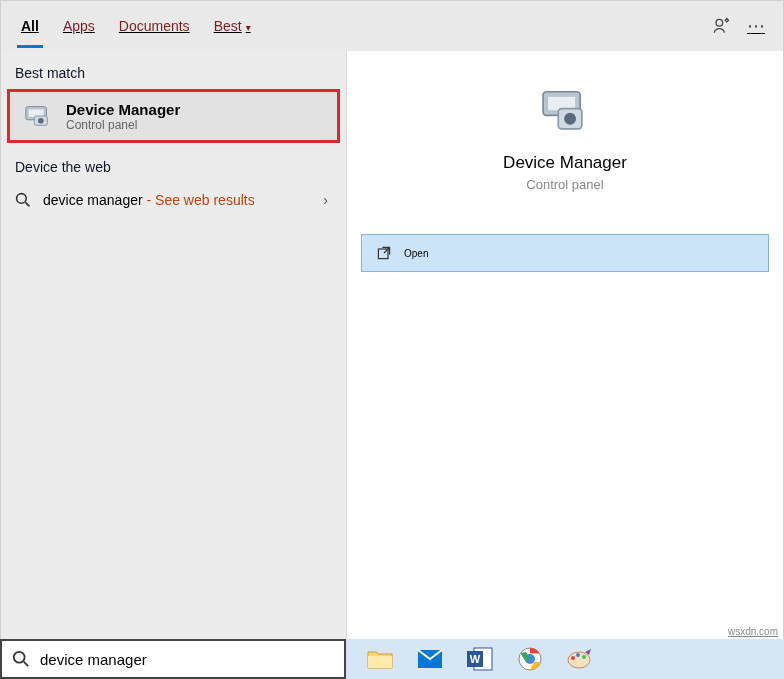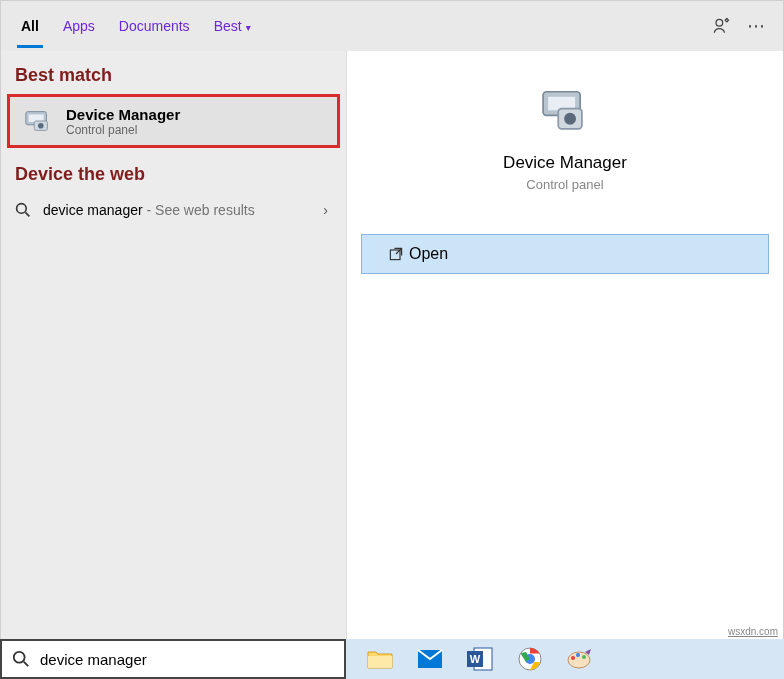--- a/index.html
+++ b/index.html
@@ -1,44 +1,44 @@
 <!DOCTYPE html>
 <html><head>
 <meta charset="utf-8">
 <style>
 * { margin: 0; padding: 0; box-sizing: border-box; font-family: "Segoe UI", Arial, sans-serif; }
 body { width: 784px; height: 679px; background: #fff; position: relative; overflow: hidden; }
 .search-panel { position: absolute; top: 0; left: 0; width: 784px; height: 640px; background: #f3f3f3; border: 1px solid #d0d0d0; }
-.top-bar { height: 50px; display: flex; align-items: center; padding: 0 8px; background: #e9e9e9; }
+.top-bar { height: 50px; display: flex; align-items: center; padding: 0 8px; background: #e9e9e9; text-decoration: underline; }
 .tabs { display: flex; flex: 1; }
-.tab { padding: 14px 12px; font-size: 14px; color: #6d28d9; cursor: pointer; position: relative; }
+.tab { padding: 14px 12px; font-size: 14px; color: #7f1d1d; cursor: pointer; position: relative; }
 .tab.active { color: #000; font-weight: 600; }
 .tab.active::after { content: ""; position: absolute; left: 8px; right: 8px; bottom: 0; height: 3px; background: #0078d7; }
 .tab .caret { margin-left: 4px; font-size: 10px; }
 .top-icons { display: flex; gap: 16px; padding-right: 10px; align-items: center; }
 .top-icons span { font-size: 18px; color: #444; cursor: pointer; }
 .content { display: flex; height: calc(100% - 50px); }
 .left { width: 346px; border-right: 1px solid #dcdcdc; background: #ececec; }
 .right { flex: 1; background: #fff; padding: 14px; }
-.section-header { font-size: 18px; font-weight: 700; padding: 14px 14px 6px; color: #7f1d1d; }
+.section-header { font-size: 14px; font-weight: 400; padding: 14px 14px 6px; color: #0f172a; }
 .result-item { display: flex; align-items: center; padding: 8px 12px; gap: 12px; }
 .result-item.primary { border: 3px solid #d92b2b; background: #e2e2e2; margin: 2px 6px; }
 .result-icon { width: 32px; height: 32px; display: flex; align-items: center; justify-content: center; }
 .result-text .title { font-size: 15px; font-weight: 600; color: #000; }
 .result-text .sub { font-size: 12px; color: #666; }
 .web-result { display: flex; align-items: center; padding: 10px 14px; gap: 12px; justify-content: space-between; }
 .web-result-left { display: flex; align-items: center; gap: 12px; }
 .web-result .query { font-size: 14px; color: #000; }
-.web-result .hint { font-size: 14px; color: #737373; }
+.web-result .hint { font-size: 14px; color: #c2410c; }
 .web-result .chevron { font-size: 14px; color: #555; padding-right: 4px; }
 .preview { text-align: center; padding: 20px 0 12px; }
 .preview-icon { width: 54px; height: 54px; margin: 0 auto 14px; }
 .preview-title { font-size: 17px; font-weight: 400; color: #000; margin-bottom: 4px; }
 .preview-sub { font-size: 13px; color: #888; }
-.action { border: 1px solid #8ab4e0; background: #cce4f7; padding: 10px 26px; display: flex; align-items: center; gap: 5px; font-size: 16px; color: #000; margin-top: 30px; }
+.action { border: 1px solid #8ab4e0; background: #cce4f7; padding: 10px 14px; display: flex; align-items: center; gap: 12px; font-size: 10px; color: #000; margin-top: 30px; }
 .action-icon { font-size: 14px; color: #333; }
 .search-box { position: absolute; left: 0; bottom: 0; width: 346px; height: 40px; border: 2px solid #444; background: #fff; display: flex; align-items: center; padding: 0 10px; gap: 10px; }
 .search-box input { border: none; outline: none; font-size: 15px; flex: 1; }
 .taskbar { position: absolute; left: 346px; bottom: 0; height: 40px; width: 438px; background: #d6e6f5; display: flex; align-items: center; padding: 0 20px; gap: 22px; }
 .task-icon { width: 28px; height: 28px; display: flex; align-items: center; justify-content: center; font-size: 18px; }
 .watermark { position: absolute; right: 6px; bottom: 42px; font-size: 10px; color: #888; text-decoration: underline; }
 svg { display: block; }
 </style>
 </head>
 <body>

